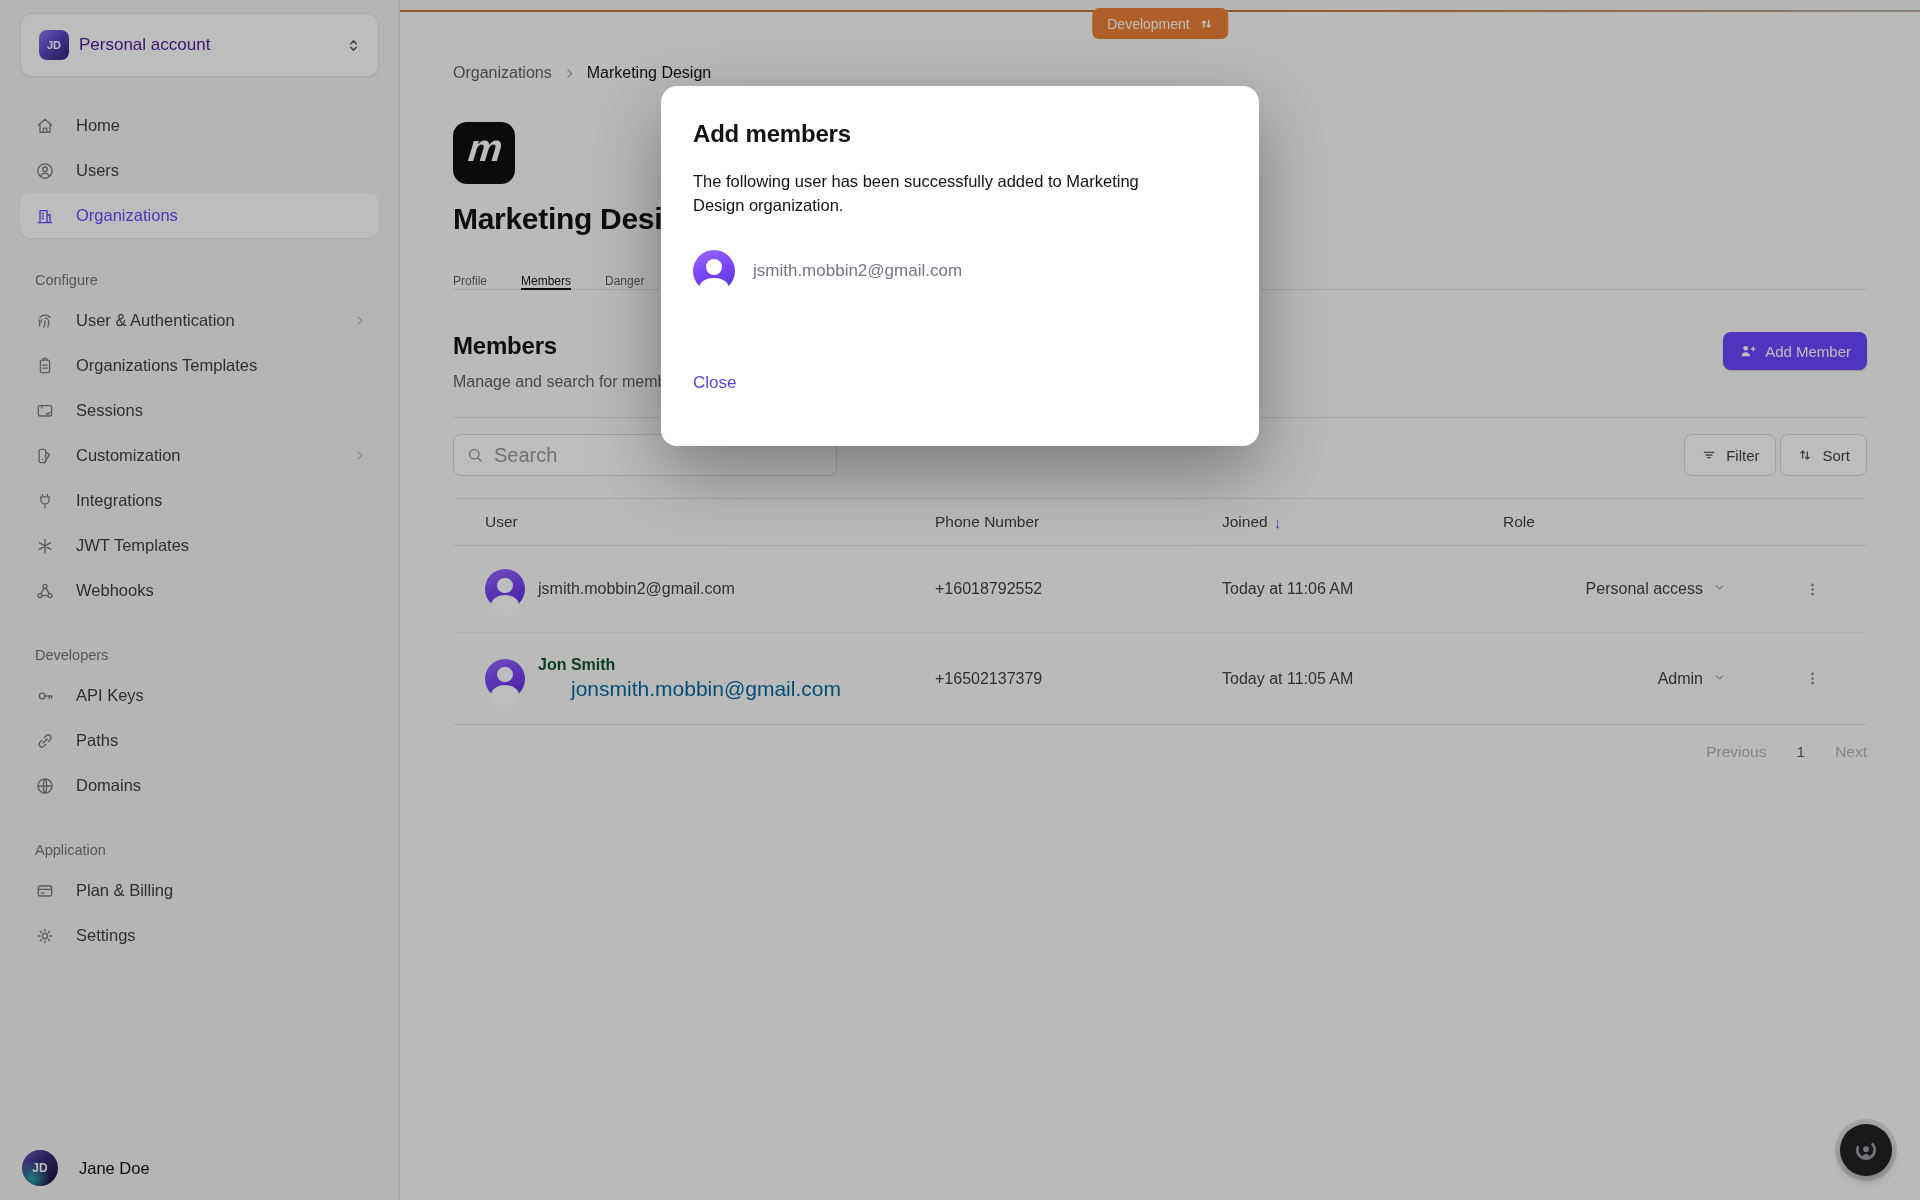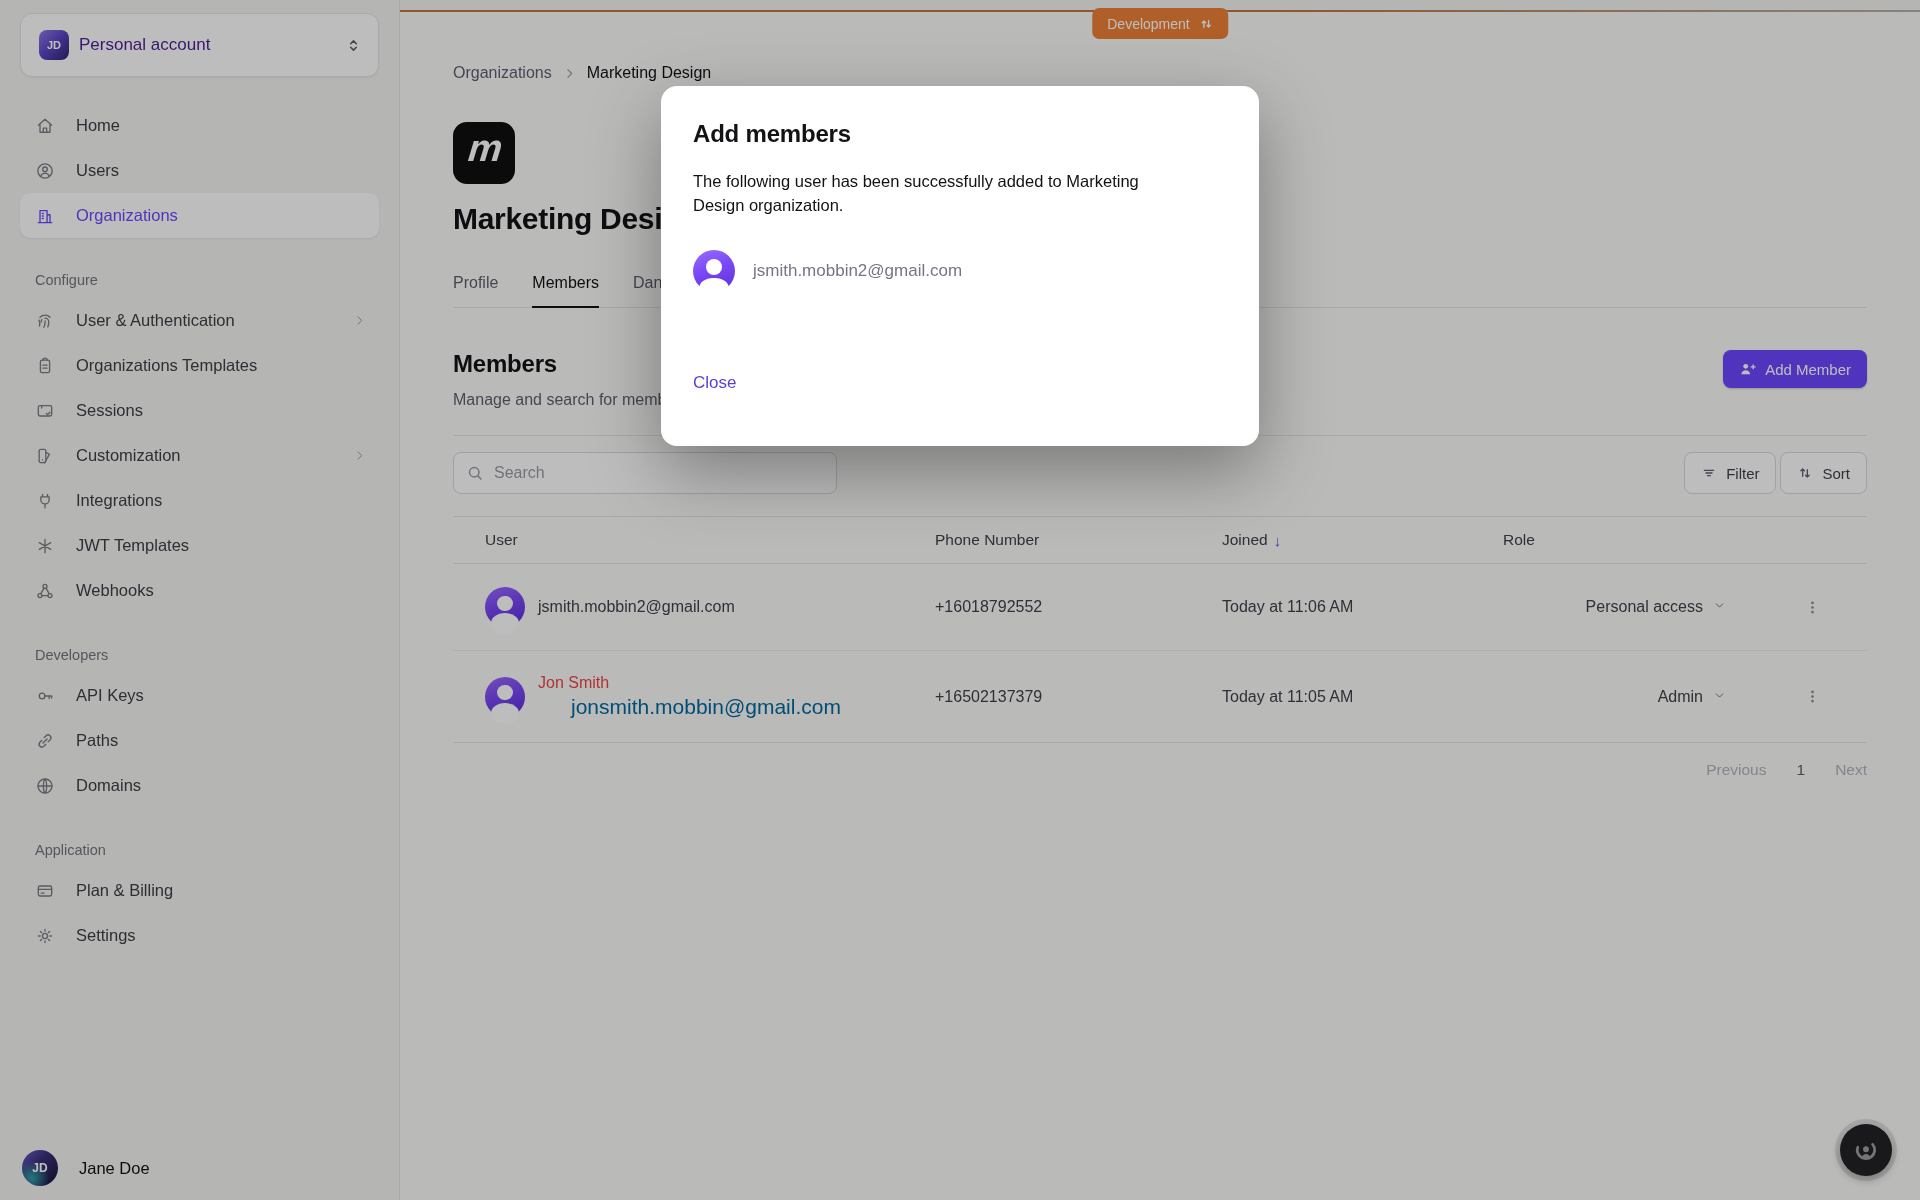--- a/index.html
+++ b/index.html
@@ -76,21 +76,21 @@
   .breadcrumb .current { color:#131316; font-weight:500; }
 
   .org-logo {
     margin-top:40px; width:62px; height:62px; border-radius:14px; background:#0F0F10;
     display:flex; align-items:center; justify-content:center; overflow:hidden;
   }
   .org-logo .mglyph { color:#fff; font-size:38px; font-weight:bold; font-style:italic; transform:skewX(-6deg); letter-spacing:-2px; line-height:1; padding-bottom:10px; }
   .page-title { margin-top:18px; font-size:30px; font-weight:700; letter-spacing:-0.3px; color:#131316; }
 
   .tabs { display:flex; gap:34px; margin-top:38px; border-bottom:1px solid #E5E5E2; }
-  .tab { font-size:16px; color:#5E5F6E; padding-bottom:14px; cursor:pointer; border-bottom:2px solid transparent; margin-bottom:-1px; }
+  .tab { font-size:12px; color:#5E5F6E; padding-bottom:0; cursor:pointer; border-bottom:2px solid transparent; margin-bottom:-1px; }
   .tab.active { color:#131316; font-weight:500; border-bottom-color:#131316; }
 
   .section-head { display:flex; align-items:flex-start; justify-content:space-between; margin-top:42px; }
   .section-head h2 { font-size:24px; font-weight:700; letter-spacing:-0.2px; }
   .section-sub { margin-top:13px; font-size:16px; color:#5E5F6E; }
   .btn-primary {
     background:var(--accent); color:#fff; border:none; border-radius:8px;
     height:38px; padding:0 16px; font-size:15px; font-weight:500;
     display:flex; align-items:center; gap:9px; cursor:pointer; font-family:inherit;
     box-shadow:0 1px 2px rgba(0,0,0,0.2);
@@ -98,21 +98,21 @@
   .btn-primary svg { width:17px; height:17px; }
 
   .divider { border-top:1px solid #E5E5E2; margin-top:26px; }
 
   .toolbar { display:flex; align-items:center; justify-content:space-between; margin-top:16px; }
   .search-box {
     width:384px; height:42px; border:1px solid #D9D9DE; border-radius:8px; background:#FFFFFF;
     display:flex; align-items:center; padding:0 12px; gap:10px;
   }
   .search-box svg { width:18px; height:18px; color:#9A9AA3; flex:0 0 auto; }
-  .search-box input { border:none; outline:none; background:transparent; font-size:16px; color:#404040; width:100%; font-family:inherit; }
+  .search-box input { border:none; outline:none; background:transparent; font-size:20px; color:#404040; width:100%; font-family:inherit; }
   .search-box input::placeholder { color:#9A9AA3; }
   .toolbar-right { display:flex; gap:4px; }
   .btn-ghost {
     background:#FFFFFF; border:1px solid #D9D9DE; border-radius:8px; height:42px; padding:0 16px;
     font-size:15px; font-weight:500; color:#41414B; display:flex; align-items:center; gap:9px; cursor:pointer; font-family:inherit;
   }
   .btn-ghost svg { width:16px; height:16px; color:#5E5F6E; }
 
   
   .table { margin-top:22px; }
@@ -121,21 +121,21 @@
     align-items:center;
   }
   .thead { height:48px; border-top:1px solid #E5E5E2; border-bottom:1px solid #E5E5E2; }
   .thead .th { font-size:15.5px; font-weight:500; color:#41414B; display:flex; align-items:center; gap:6px; }
   .th.first, .td.first { padding-left:32px; }
   .sort-arrow { color:var(--accent); font-size:15px; }
   .tbody .trow { border-bottom:1px solid #ECECEA; }
   .tbody .trow:last-child { border-bottom:1px solid #E5E5E2; }
   .td { font-size:16px; color:#41414B; }
   .td.first { display:flex; align-items:center; gap:13px; padding-top:23px; padding-bottom:23px; }
-  .member-name { font-size:16px; font-weight:400; color:#ef4444; }
+  .member-name { font-size:16px; font-weight:700; color:#14532d; }
   .member-email { font-size:21px; color:#0369a1; margin-top:3px;margin-left:33px; }
   .td.role { display:flex; align-items:center; justify-content:flex-end; gap:10px; cursor:pointer; }
   .td.role svg { width:13px; height:13px; color:#5E5F6E; }
   .kebab { justify-self:center; width:28px; height:28px; border:none; background:transparent; color:#8C8C94; cursor:pointer; display:flex; align-items:center; justify-content:center; }
   .kebab svg { width:17px; height:17px; }
 
   .avatar { width:40px; height:40px; border-radius:50%; position:relative; flex:0 0 auto;
     background:linear-gradient(160deg,#9A6BFF 0%,#7B48F5 45%,#5B2EDC 100%); }
   .avatar::before { content:''; position:absolute; width:38%; height:38%; left:31%; top:22%; background:#fff; border-radius:50%; }
   .avatar::after  { content:''; position:absolute; width:70%; height:52%; left:15%; top:66%; background:#fff; border-radius:50%; }

